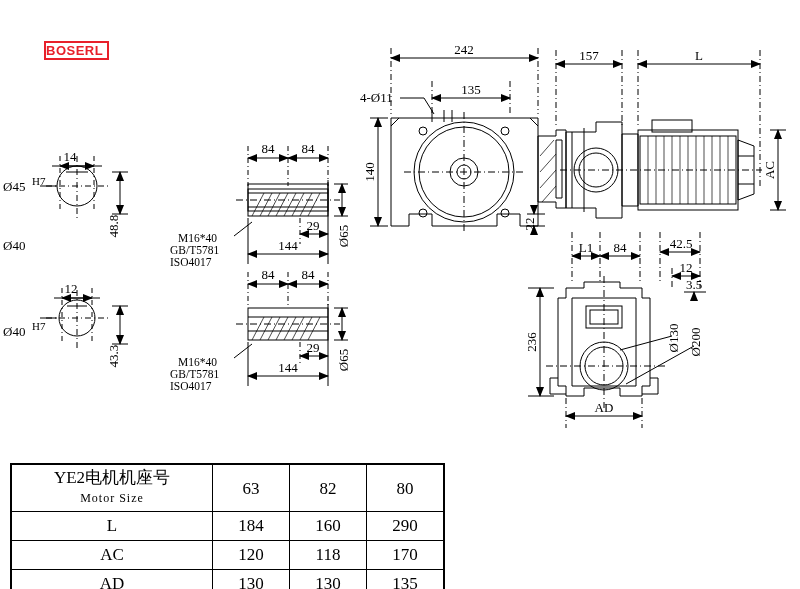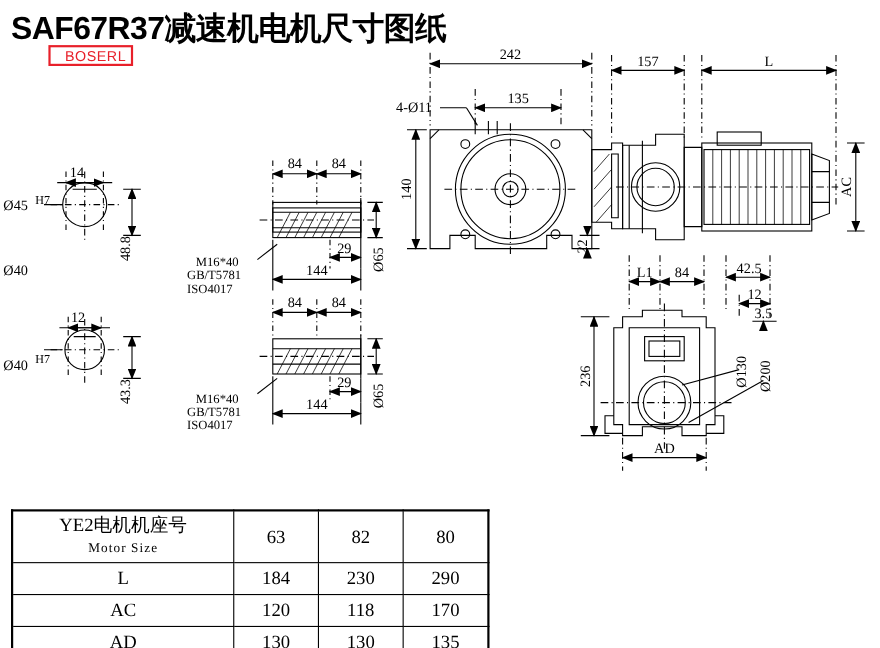--- a/index.html
+++ b/index.html
@@ -26,22 +26,22 @@
     color: #000;
     white-space: nowrap;
   }
   #logo {
     left: 44px;
     top: 41px;
     border: 2px solid #e8202a;
     color: #e8202a;
     font-family: "Liberation Sans", sans-serif;
     font-size: 13px;
-    font-weight: normal;
-    padding: 1px 4px 1px 13px;
+    font-weight: bold;
+    padding: 1px 4px 1px 0;
     letter-spacing: 0.5px;
     line-height: 13px;
   }
   svg { display: block; }
   .dimtxt {
     font-family: "Liberation Serif", serif;
     font-size: 13px;
     fill: #000;
   }
   .dimtxt-sm {
@@ -74,21 +74,20 @@
   #spec-table td.val { width: 76px; border-radius: 13px; }
   #spec-table tr.head td { height: 46px; line-height: 21px; }
   .hdr-cn { font-size: 17px; display:block; }
   .hdr-en { font-size: 12px; display:block; letter-spacing: 1px; }
 </style>
 </head>
 <body>
 
 <div id="root">
 
-  <div id="title" class="abs">SAF67R37减速机电机尺寸图纸</div>
   <div id="logo" class="abs">BOSERL</div>
 
   <svg class="abs" style="left:0px; top:36px;" width="800" height="400" viewBox="0 0 800 400">
     <defs>
       <marker id="ar" markerWidth="10" markerHeight="8" refX="9" refY="4" orient="auto" markerUnits="strokeWidth">
         <path d="M0,0 L10,4 L0,8 z" fill="#000"></path>
       </marker>
       <marker id="arS" markerWidth="10" markerHeight="8" refX="1" refY="4" orient="auto" markerUnits="strokeWidth">
         <path d="M10,0 L0,4 L10,8 z" fill="#000"></path>
       </marker>
@@ -421,21 +420,21 @@
           <span class="hdr-cn">YE2电机机座号</span>
           <span class="hdr-en">Motor Size</span>
         </td>
         <td class="val">63</td>
         <td class="val">82</td>
         <td class="val">80</td>
       </tr>
       <tr>
         <td class="label">L</td>
         <td class="val">184</td>
-        <td class="val">230</td>
+        <td class="val">160</td>
         <td class="val">290</td>
       </tr>
       <tr>
         <td class="label">AC</td>
         <td class="val">120</td>
         <td class="val">118</td>
         <td class="val">170</td>
       </tr>
       <tr>
         <td class="label">AD</td>

